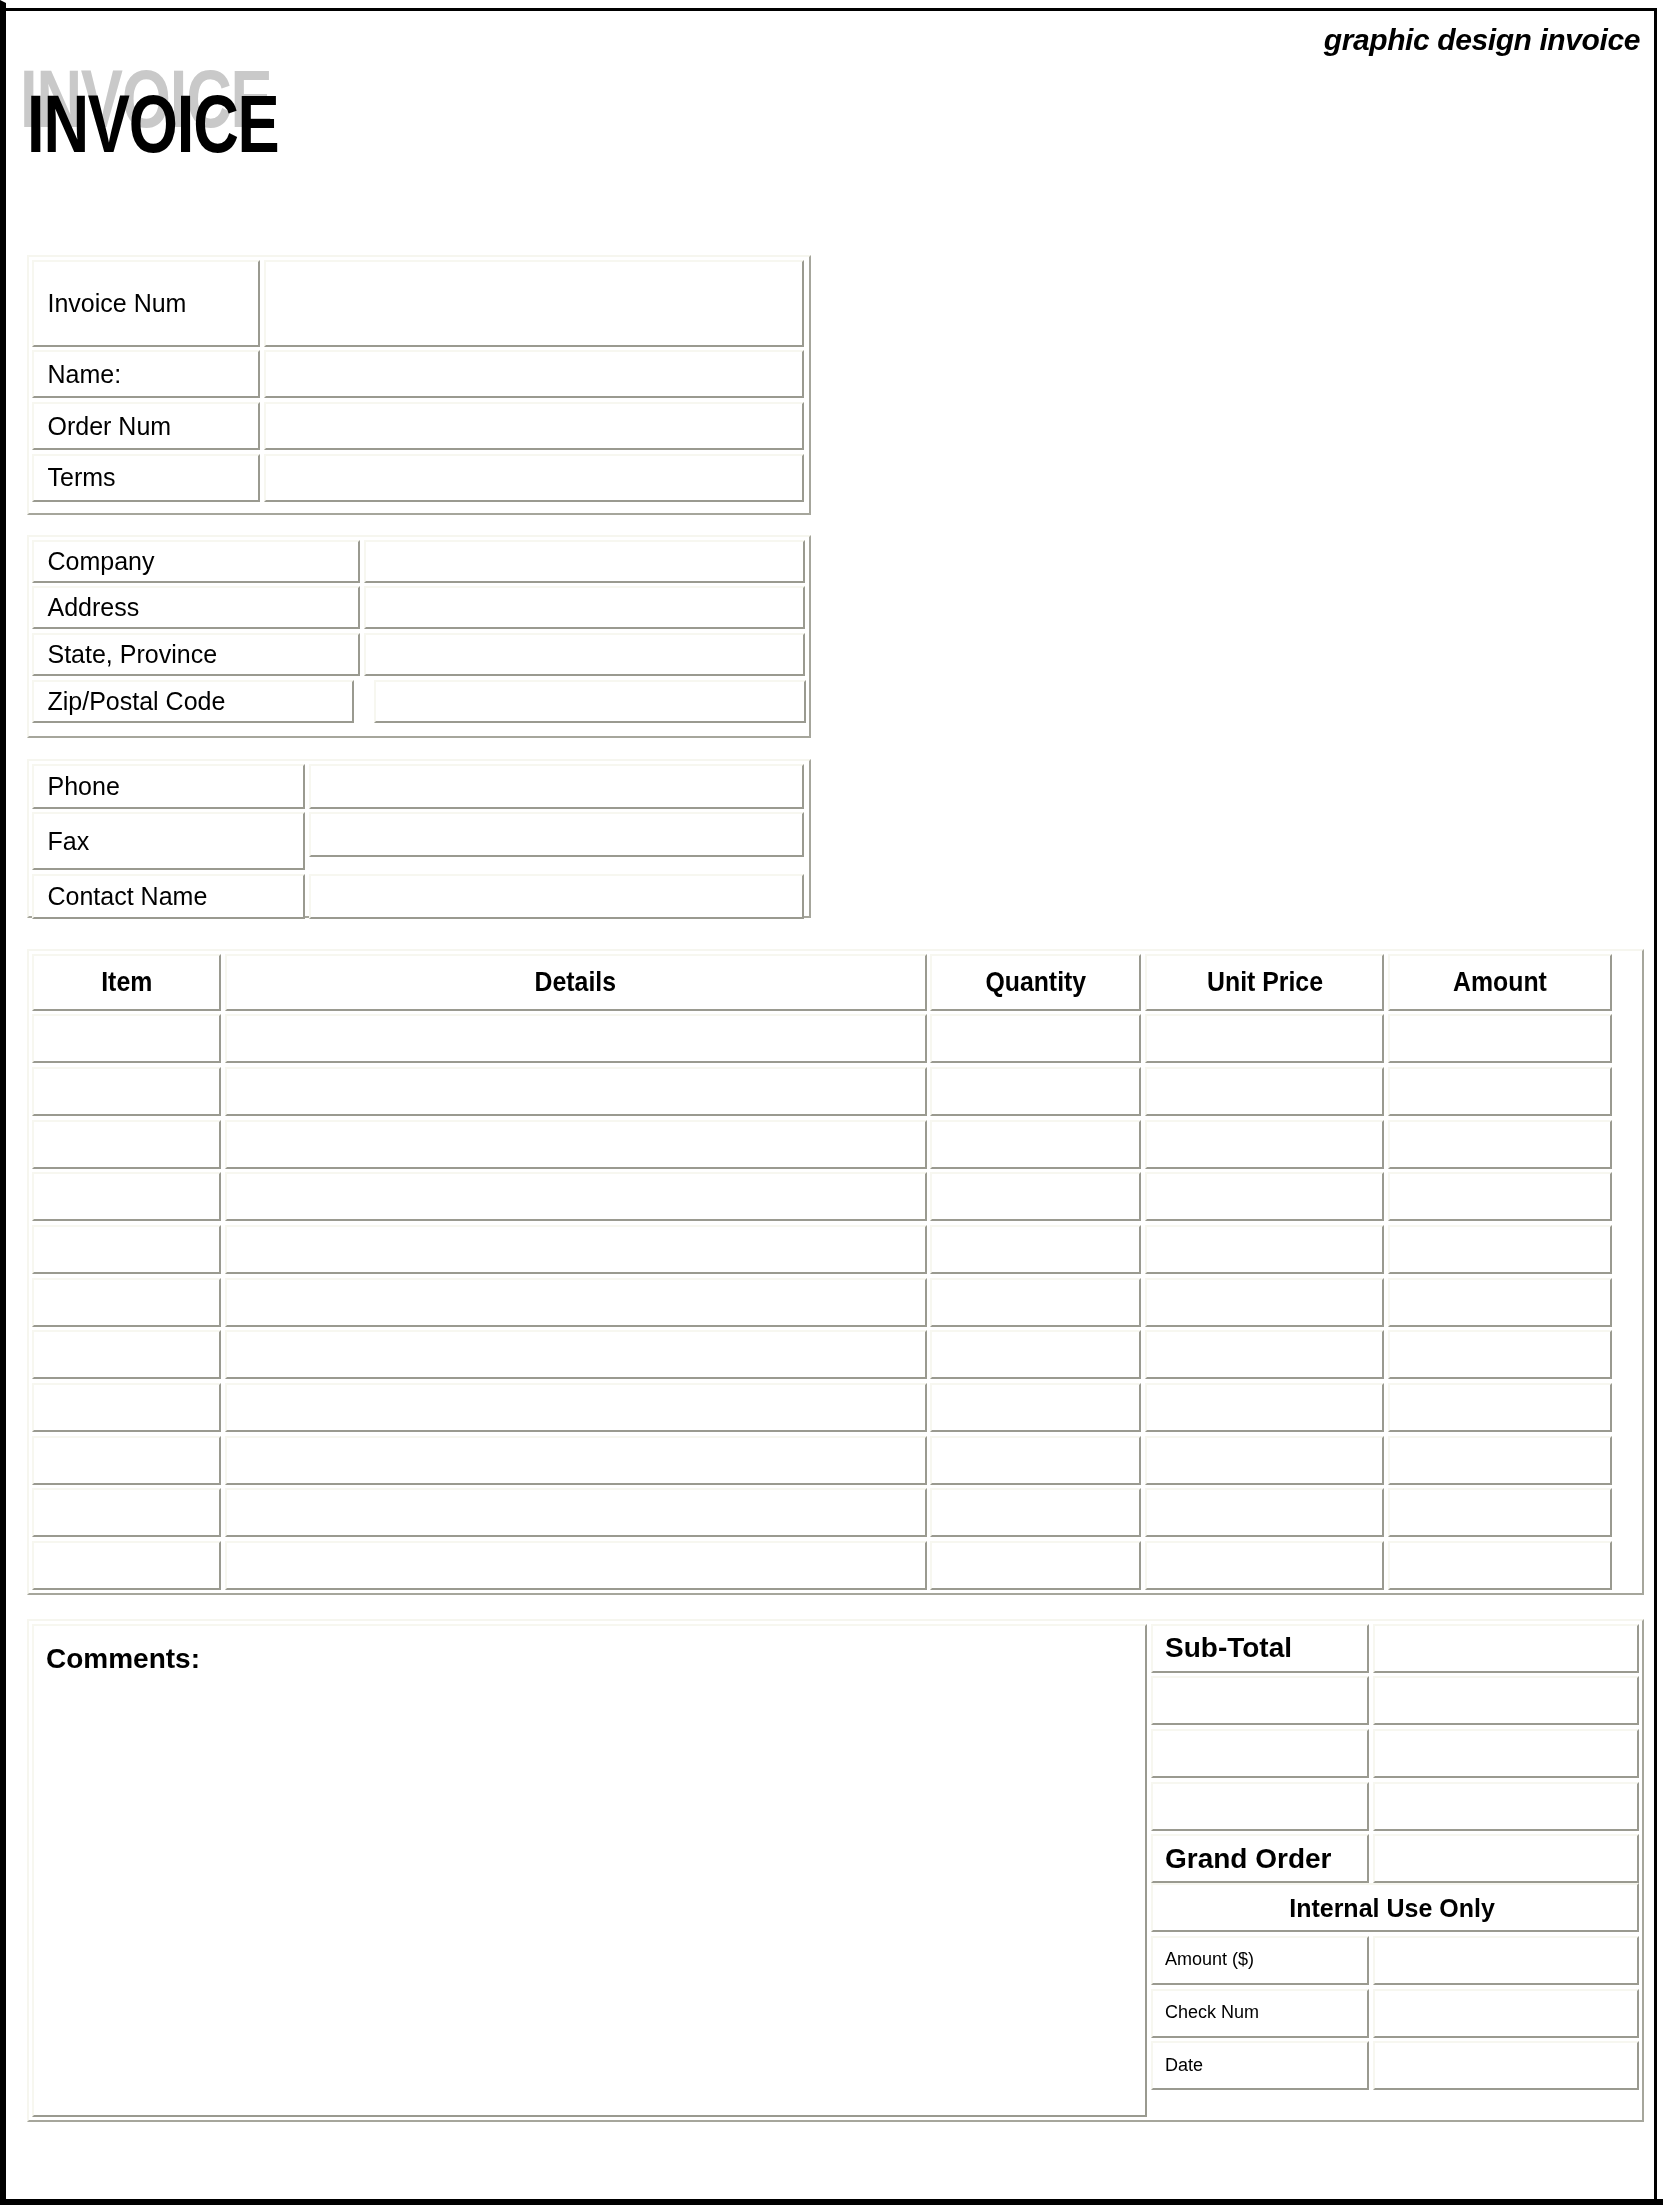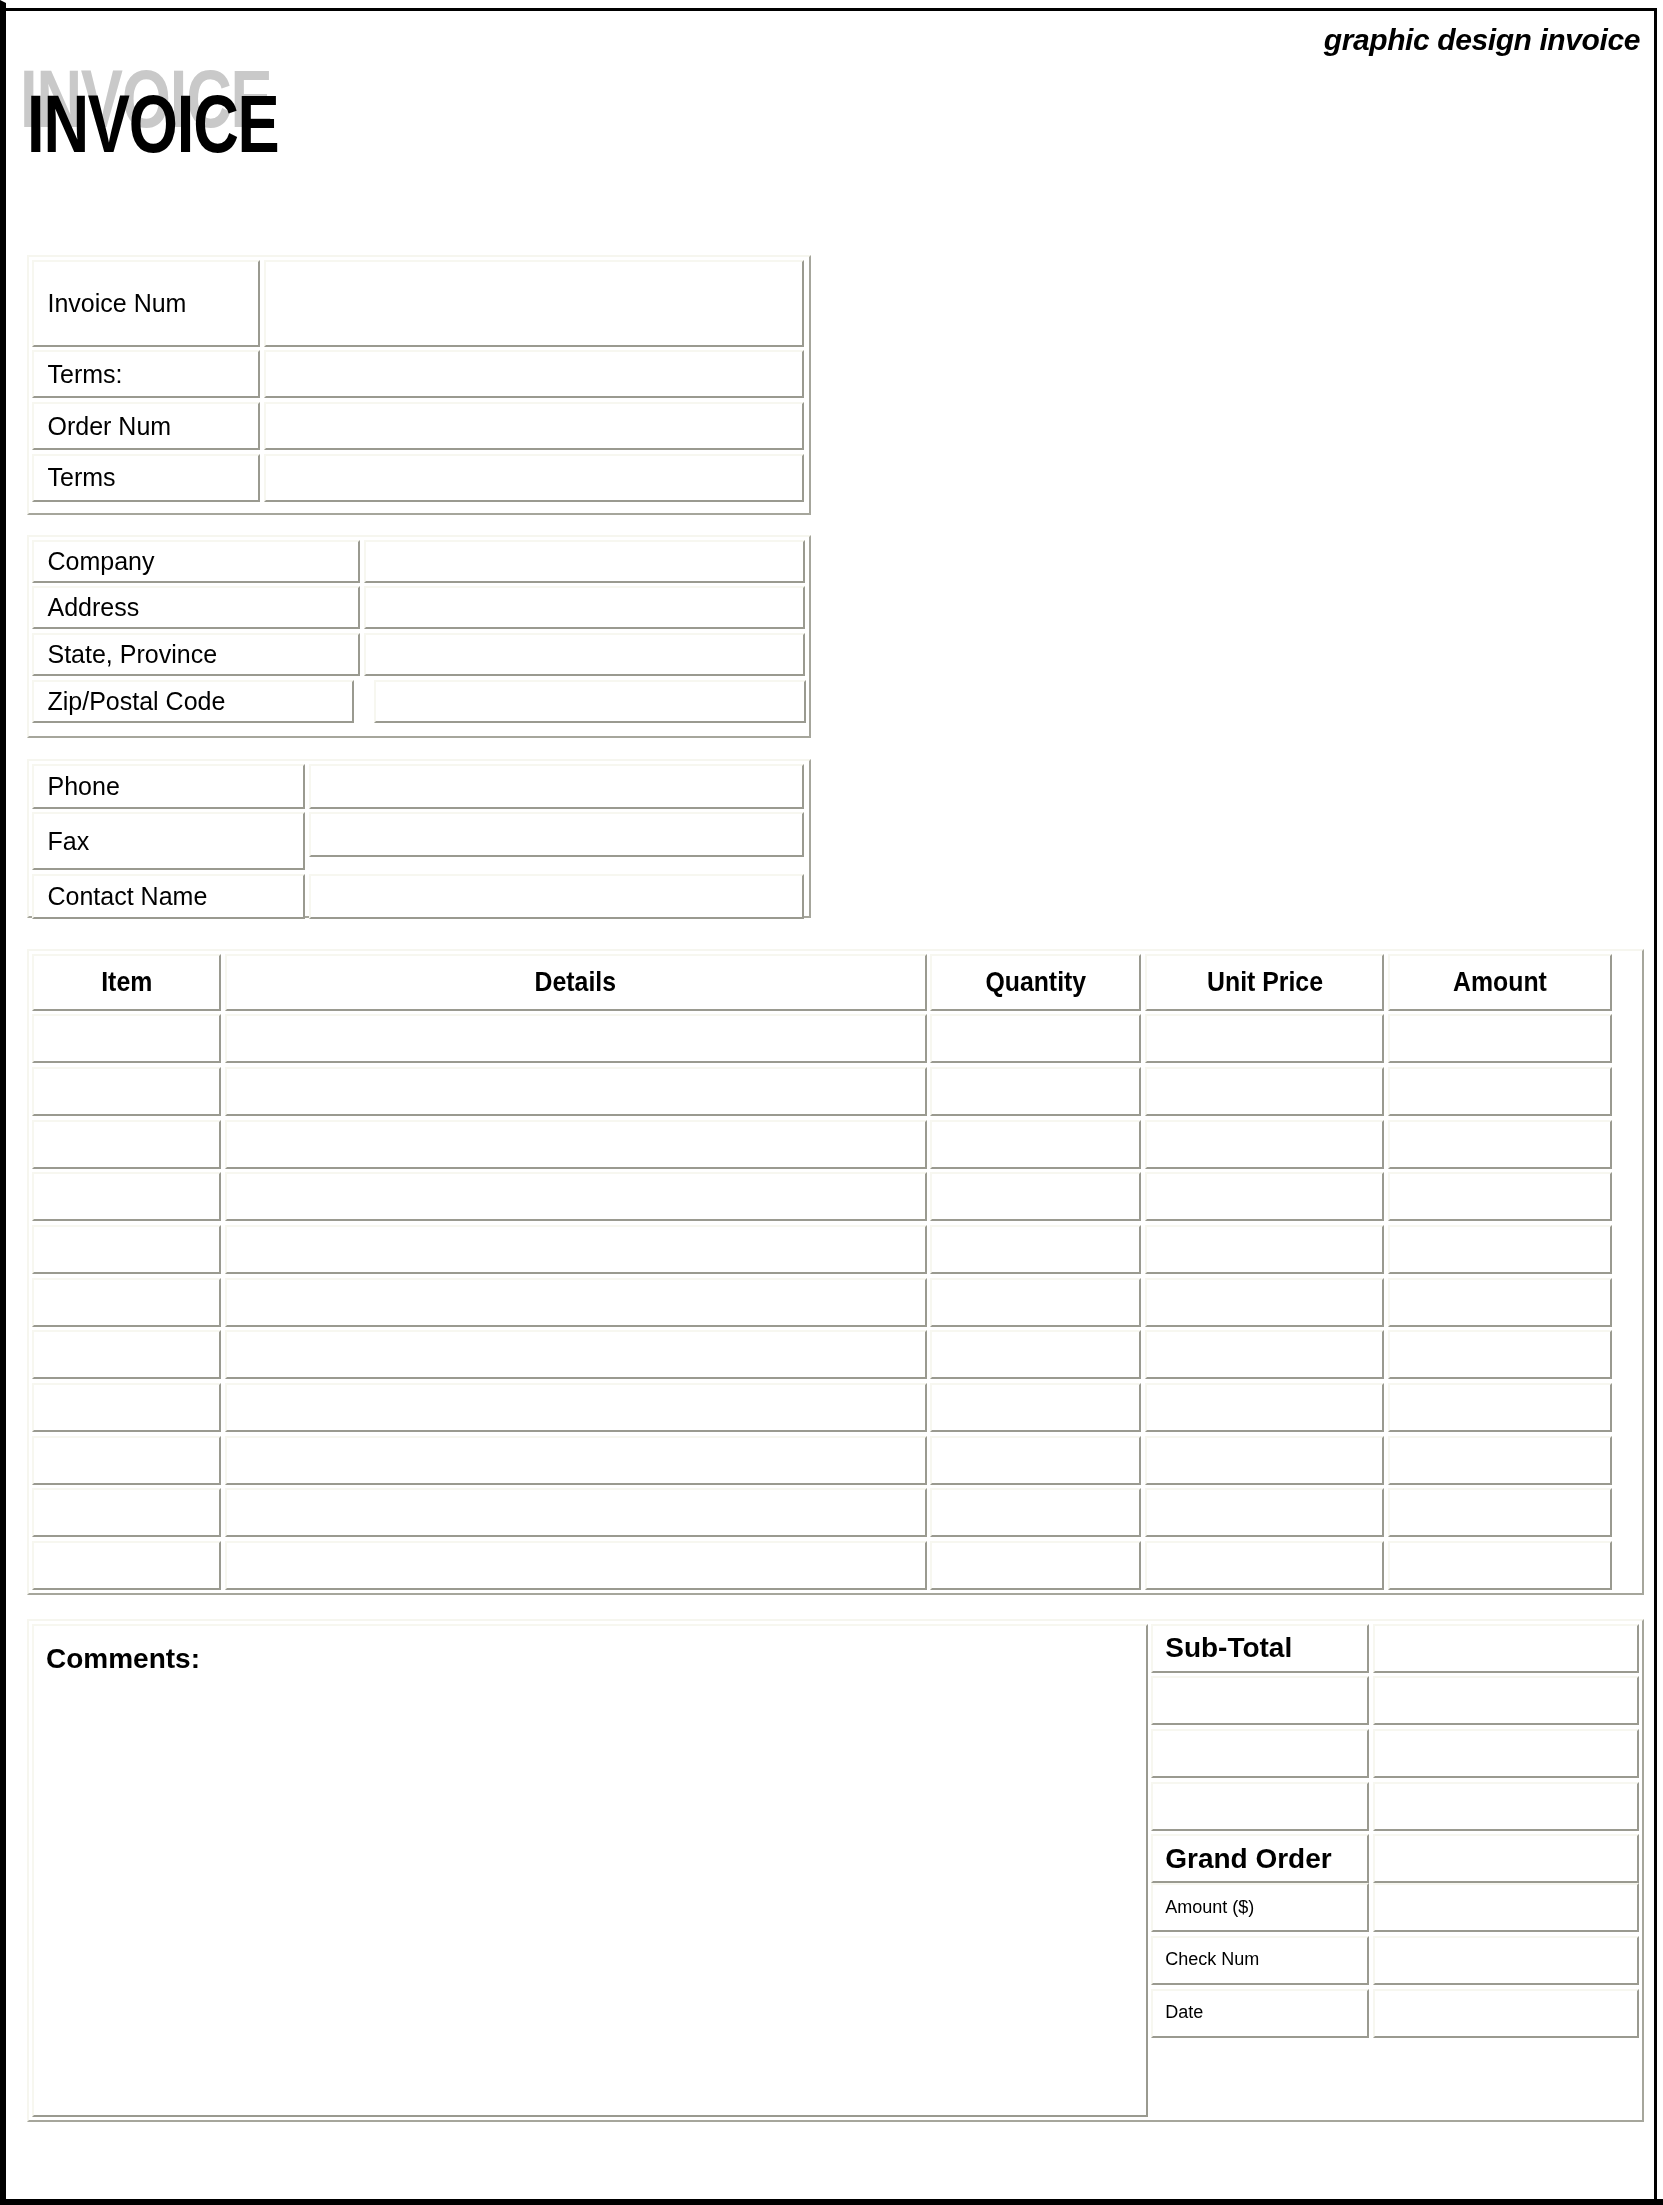--- a/index.html
+++ b/index.html
@@ -220,21 +220,21 @@
       <div class="row info-row">
         <div class="cell" style="width:228px;height:87px;margin-right:3.7px;">
           <span class="lbl two-line">Invoice Num</span>
         </div>
         <div class="cell" style="width:540px;height:87px;">
           <span class="lbl"></span>
         </div>
       </div>
       <div class="row info-row">
         <div class="cell" style="width:228px;height:48px;margin-right:3.7px;">
-          <span class="lbl">Terms:</span>
+          <span class="lbl">Name:</span>
         </div>
         <div class="cell" style="width:540px;height:48px;">
           <span class="lbl"></span>
         </div>
       </div>
       <div class="row info-row">
         <div class="cell" style="width:228px;height:48px;margin-right:3.7px;">
           <span class="lbl">Order Num</span>
         </div>
         <div class="cell" style="width:540px;height:48px;">
@@ -564,20 +564,25 @@
             <div class="tot-row">
               <div class="cell t-label bold">
                 <span class="lbl">Grand Order</span>
               </div>
               <div class="cell t-value">
                 <span class="lbl"></span>
               </div>
             </div>
           </div>
 
+        <div class="tot-row">
+          <div class="cell t-full">
+            <span class="lbl">Internal Use Only</span>
+          </div>
+        </div>
 
         <div id="internal-rows">
             <div class="tot-row">
               <div class="cell t-label">
                 <span class="lbl">Amount ($)</span>
               </div>
               <div class="cell t-value">
                 <span class="lbl"></span>
               </div>
             </div>

